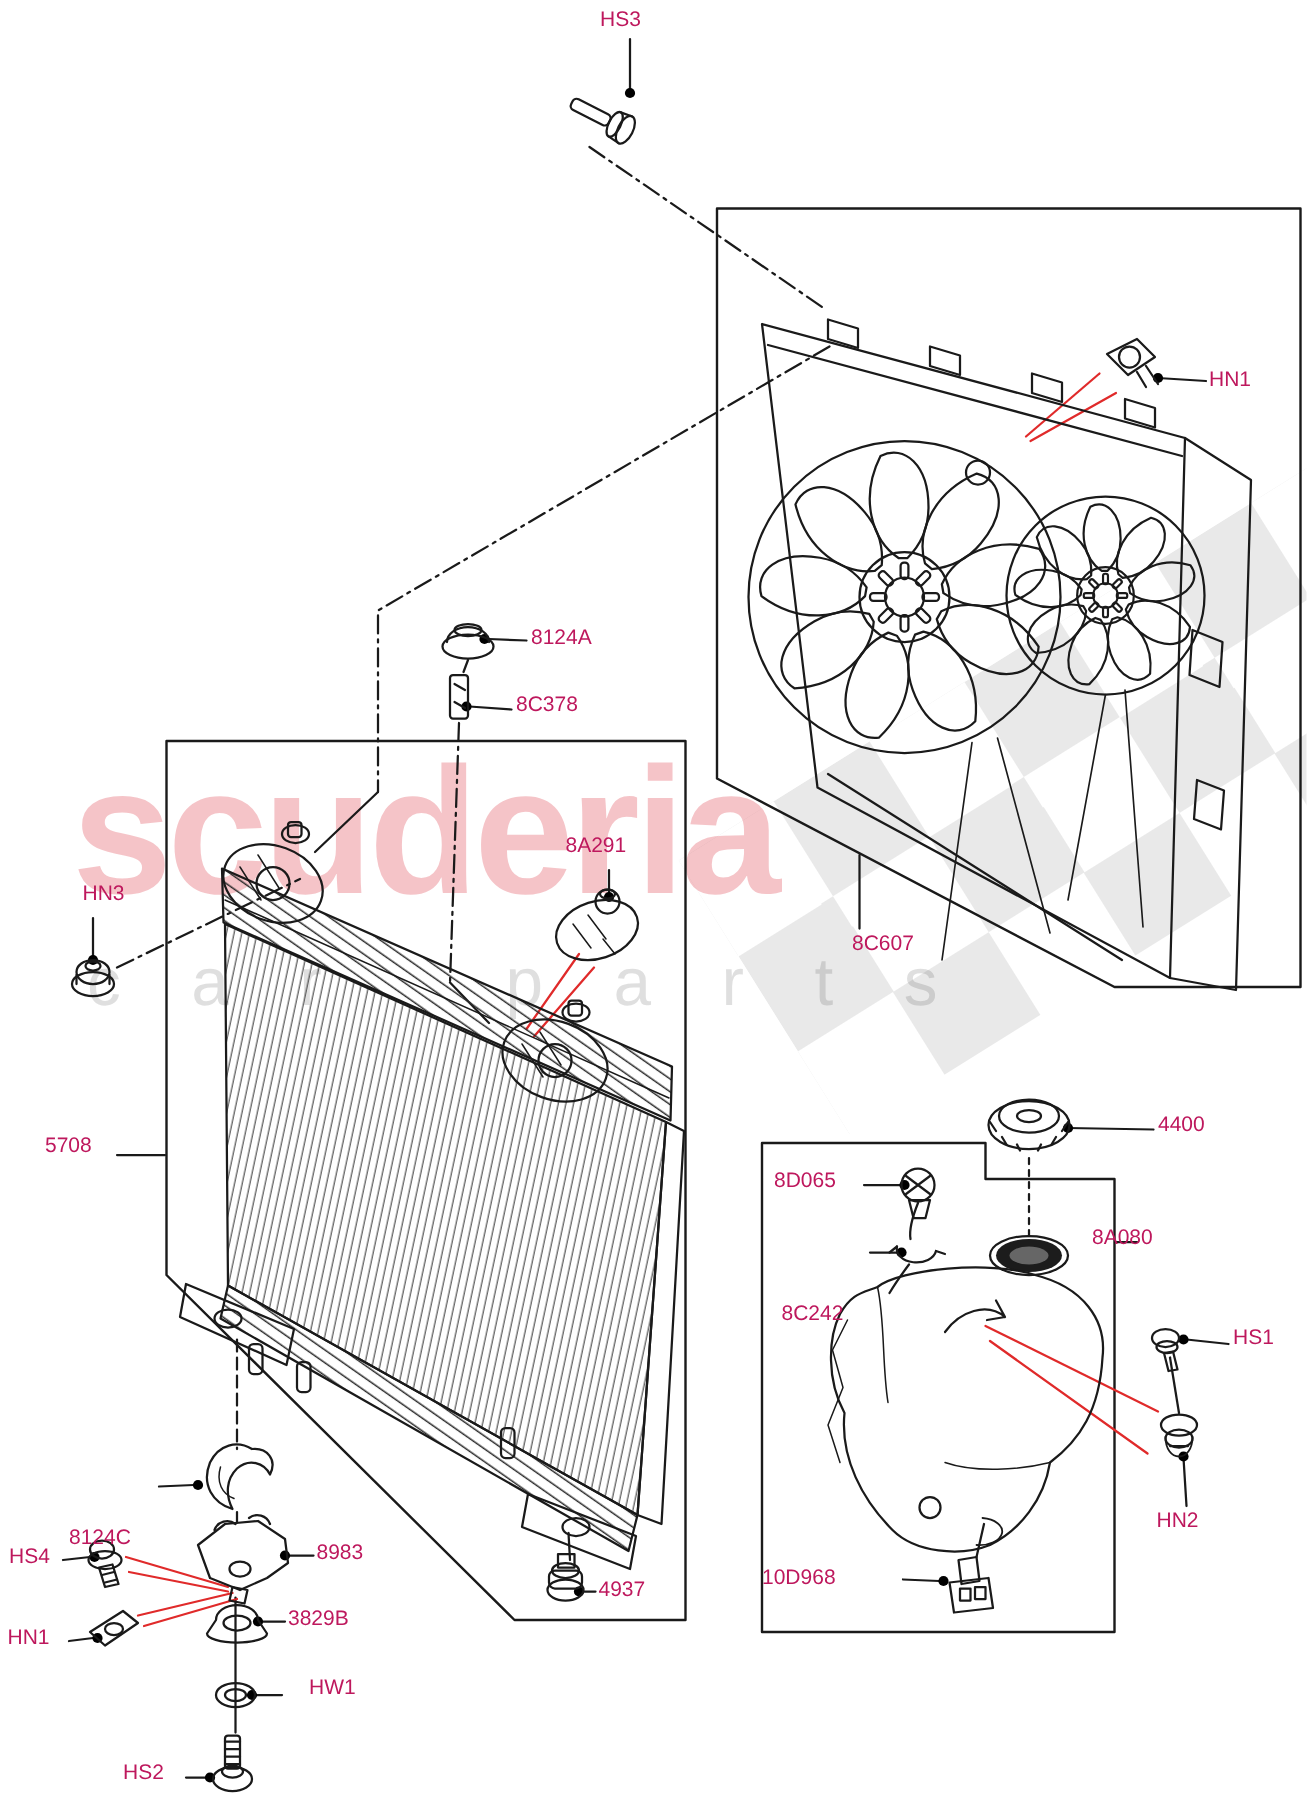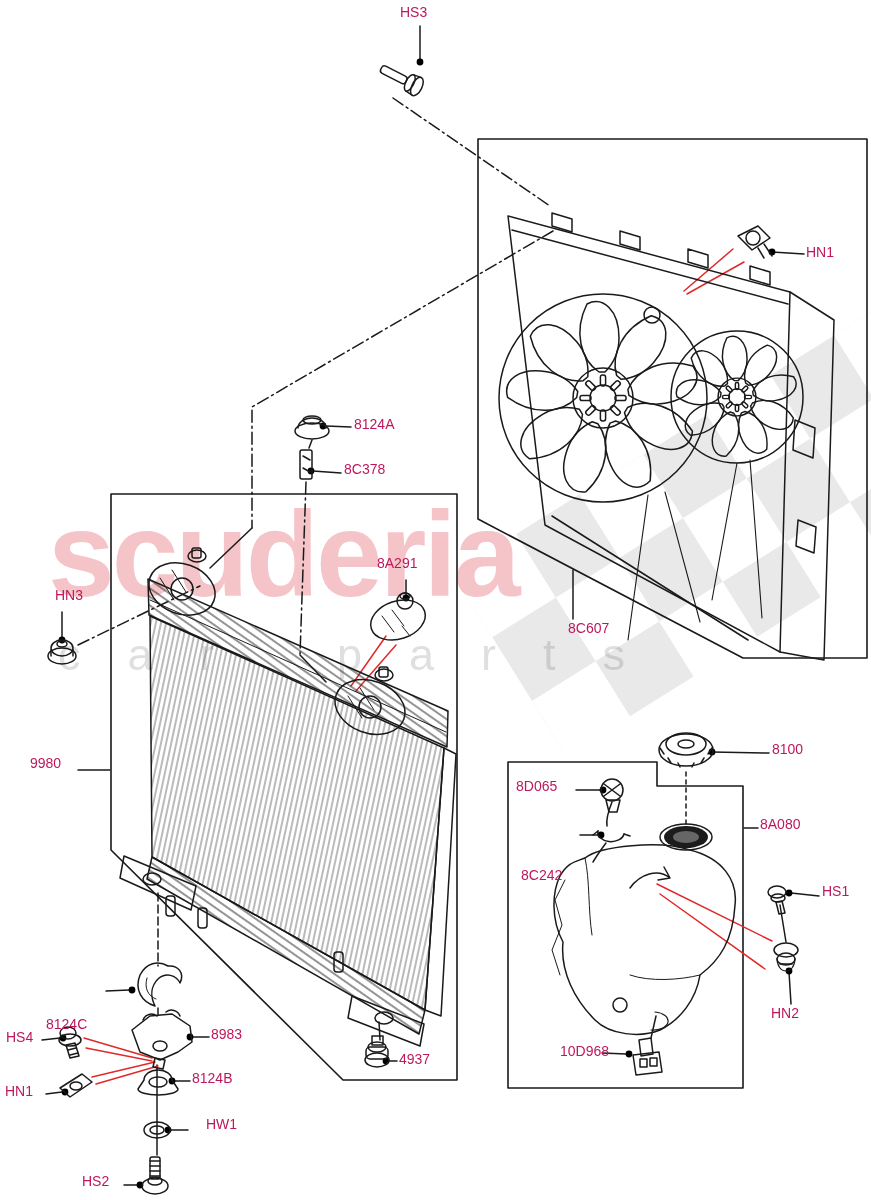--- a/index.html
+++ b/index.html
@@ -355,29 +355,29 @@
     <rect x="650" y="1058" width="7" height="8"></rect>
   </g>
 </svg>
 
 <div class="callout" style="left:400px;top:5px">HS3</div>
 <div class="callout" style="left:806px;top:245px">HN1</div>
 <div class="callout" style="left:354px;top:417px">8124A</div>
 <div class="callout" style="left:344px;top:462px">8C378</div>
 <div class="callout" style="left:377px;top:556px">8A291</div>
 <div class="callout" style="left:55px;top:588px">HN3</div>
-<div class="callout" style="left:30px;top:756px">9980</div>
+<div class="callout" style="left:30px;top:756px">5708</div>
 <div class="callout" style="left:568px;top:621px">8C607</div>
-<div class="callout" style="left:772px;top:742px">8100</div>
+<div class="callout" style="left:772px;top:742px">4400</div>
 <div class="callout" style="left:516px;top:779px">8D065</div>
 <div class="callout" style="left:521px;top:868px">8C242</div>
-<div class="callout" style="left:760px;top:817px">8A080</div>
+<div class="callout" style="left:728px;top:817px">8A080</div>
 <div class="callout" style="left:822px;top:884px">HS1</div>
 <div class="callout" style="left:771px;top:1006px">HN2</div>
-<div class="callout" style="left:560px;top:1044px">10D968</div>
+<div class="callout" style="left:508px;top:1044px">10D968</div>
 <div class="callout" style="left:46px;top:1017px">8124C</div>
 <div class="callout" style="left:6px;top:1030px">HS4</div>
 <div class="callout" style="left:211px;top:1027px">8983</div>
 <div class="callout" style="left:5px;top:1084px">HN1</div>
-<div class="callout" style="left:192px;top:1071px">8124B</div>
+<div class="callout" style="left:192px;top:1071px">3829B</div>
 <div class="callout" style="left:206px;top:1117px">HW1</div>
 <div class="callout" style="left:82px;top:1174px">HS2</div>
 <div class="callout" style="left:399px;top:1052px">4937</div>
 
 </body></html>

